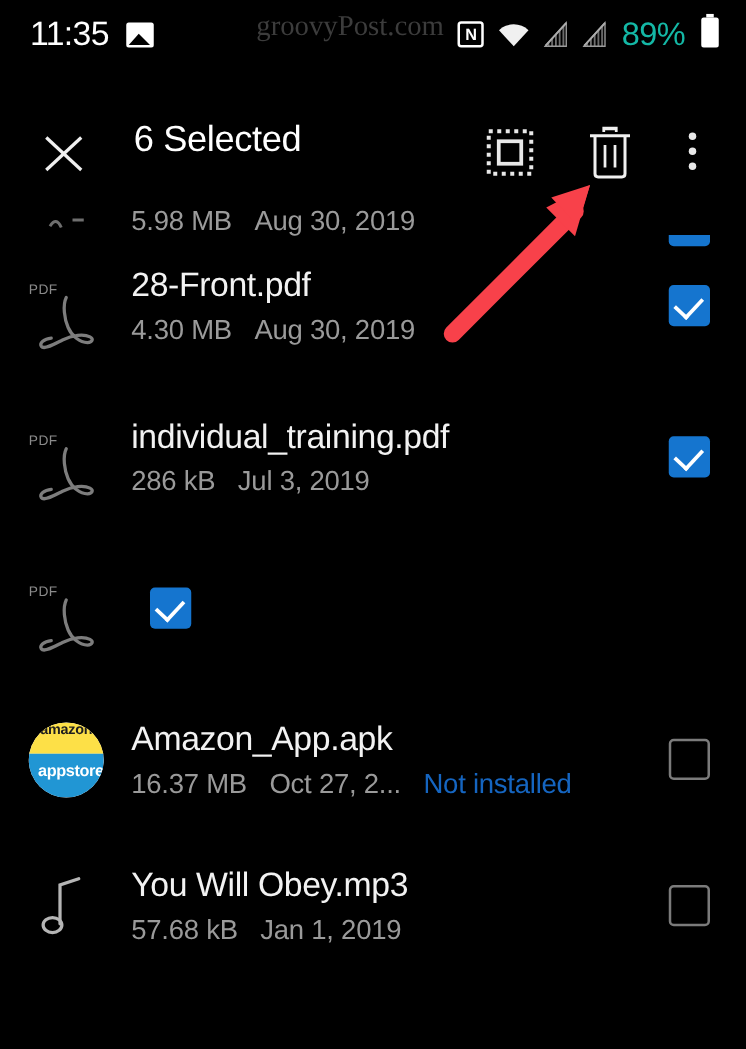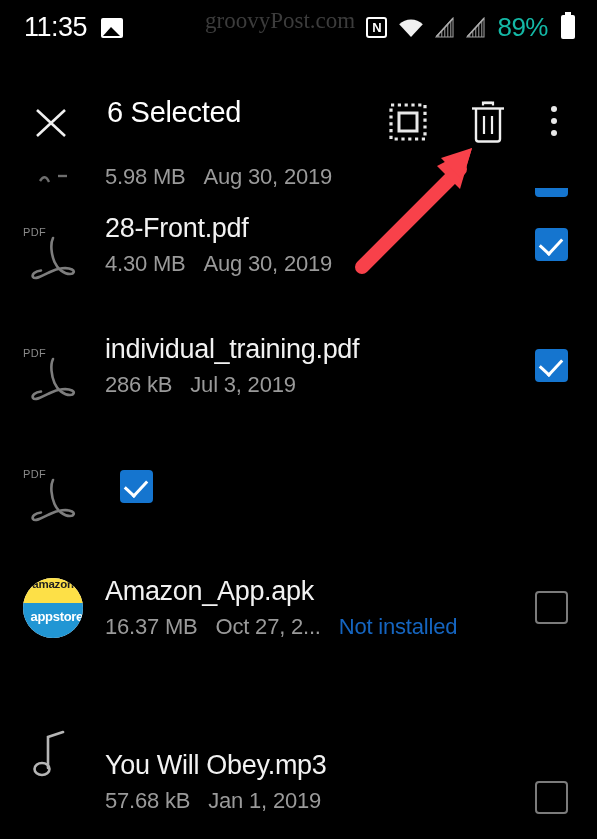--- a/index.html
+++ b/index.html
@@ -308,21 +308,21 @@
           <span class="row-meta">16.37 MB</span>
           <span class="row-meta">Oct 27, 2...</span>
           <span class="row-note" style="color:#1565c0;">Not installed</span>
         </div>
       </div>
       <div class="row-check">
         <div class="cb unchecked"></div>
       </div>
     </div>
 
-    <div class="row" style="top:539px;align-items:flex-end;">
+    <div class="row" style="top:510px;">
       <div class="row-icon">
         <div class="musicicon">
           <svg width="54" height="60" viewBox="0 0 54 60">
             <path d="M22 44 L22 13 L37 8" fill="none" stroke="#b5b5b5" stroke-width="2.6" stroke-linecap="round"></path>
             <ellipse cx="16" cy="45" rx="7.5" ry="6" fill="none" stroke="#b5b5b5" stroke-width="2.6"></ellipse>
           </svg>
         </div>
       </div>
       <div class="row-text">
         <div class="row-title">You Will Obey.mp3</div>

